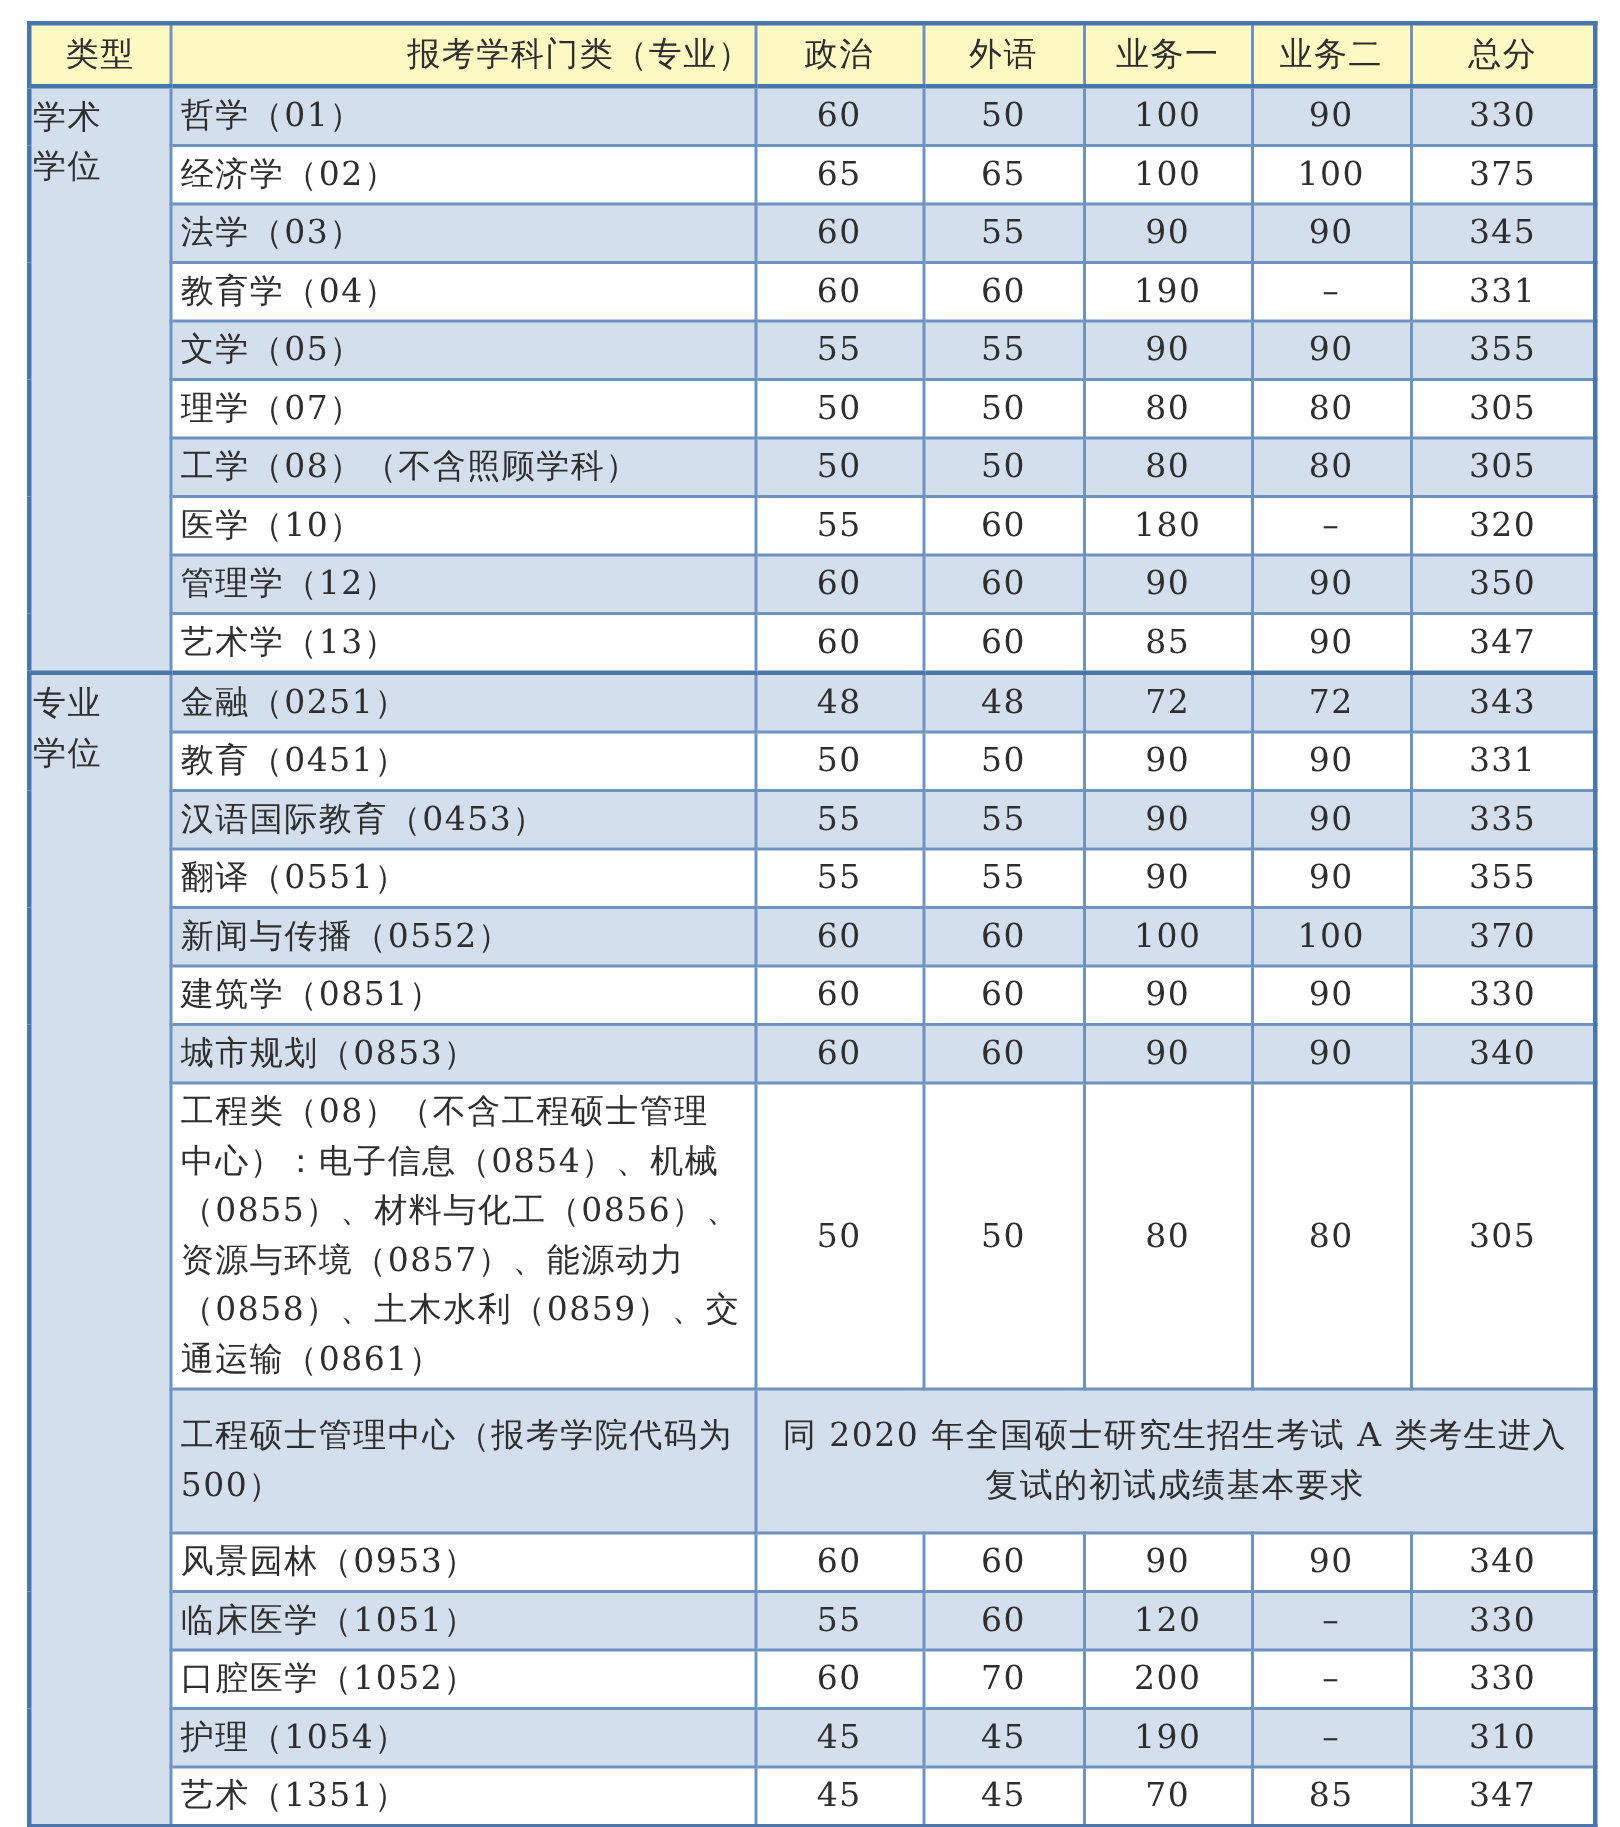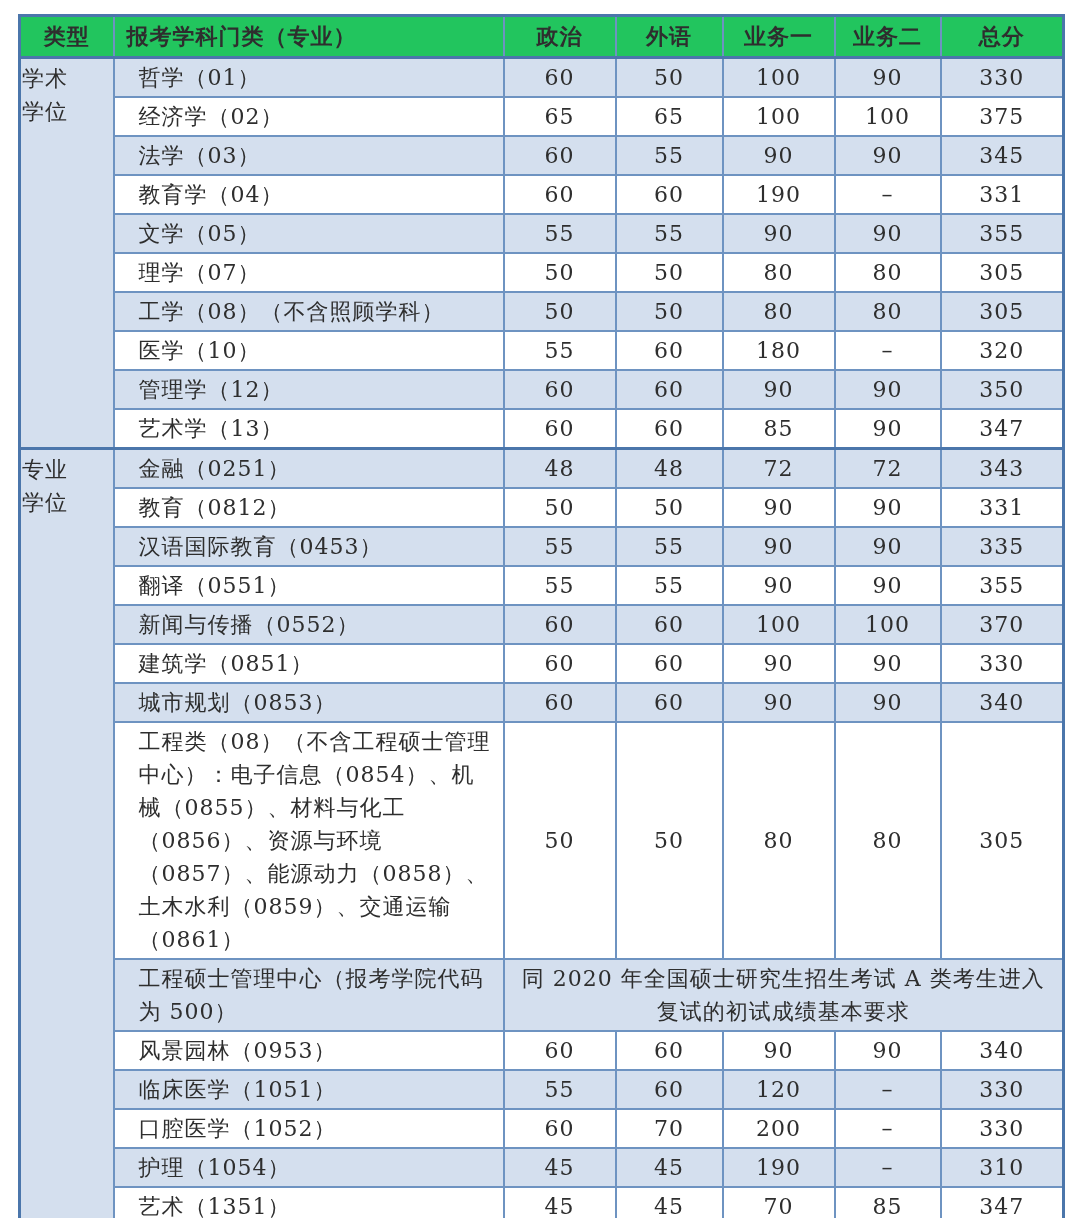--- a/index.html
+++ b/index.html
@@ -24,53 +24,53 @@
   }
   .score-table th,.score-table td{
     border:2px solid var(--border);
     font-size:22px;
     letter-spacing:1px;
     line-height:1.5;
   }
   
   .score-table thead th{
     height:42px;
-    font-weight:bold;
-    background:#22c55e;
+    font-weight:normal;
+    background:#fef9c3;
     text-align:center;
     border-bottom:3px solid var(--border-heavy);
     margin-top:20px;
   }
   .score-table thead th.col-discipline{
-    text-align:left;
+    text-align:right;
     padding-left:12px;
   }
   
   .score-table tbody td{height:31px;}
   .score-table tbody tr.stripe td{background:var(--stripe);}
   .score-table tbody tr.section-start td{border-top:3px solid var(--border-heavy);}
   .type-cell{
     vertical-align:top;
     padding-top:3px;
     white-space:pre-line;
     background:var(--stripe);
   }
   .discipline-cell{
     text-align:left;
-    padding:2px 8px 2px 24px;
+    padding:2px 8px 2px 6px;
     vertical-align:middle;
   }
   .score-cell{
     text-align:center;
     vertical-align:middle;
   }
   .note-cell{
     text-align:center;
     vertical-align:middle;
-    padding:2px 10px;
+    padding:14px 10px;
     line-height:1.6;
   }
 </style>
 </head>
 <body>
 
 <div class="page">
   <table class="score-table">
     <colgroup>
       <col style="width:94px">
@@ -179,21 +179,21 @@
           <td class="type-cell" rowspan="14">专业
 学位</td>
           <td class="discipline-cell">金融（0251）</td>
           <td class="score-cell">48</td>
           <td class="score-cell">48</td>
           <td class="score-cell">72</td>
           <td class="score-cell">72</td>
           <td class="score-cell">343</td>
         </tr>
         <tr>
-          <td class="discipline-cell">教育（0812）</td>
+          <td class="discipline-cell">教育（0451）</td>
           <td class="score-cell">50</td>
           <td class="score-cell">50</td>
           <td class="score-cell">90</td>
           <td class="score-cell">90</td>
           <td class="score-cell">331</td>
         </tr>
         <tr class="stripe">
           <td class="discipline-cell">汉语国际教育（0453）</td>
           <td class="score-cell">55</td>
           <td class="score-cell">55</td>

